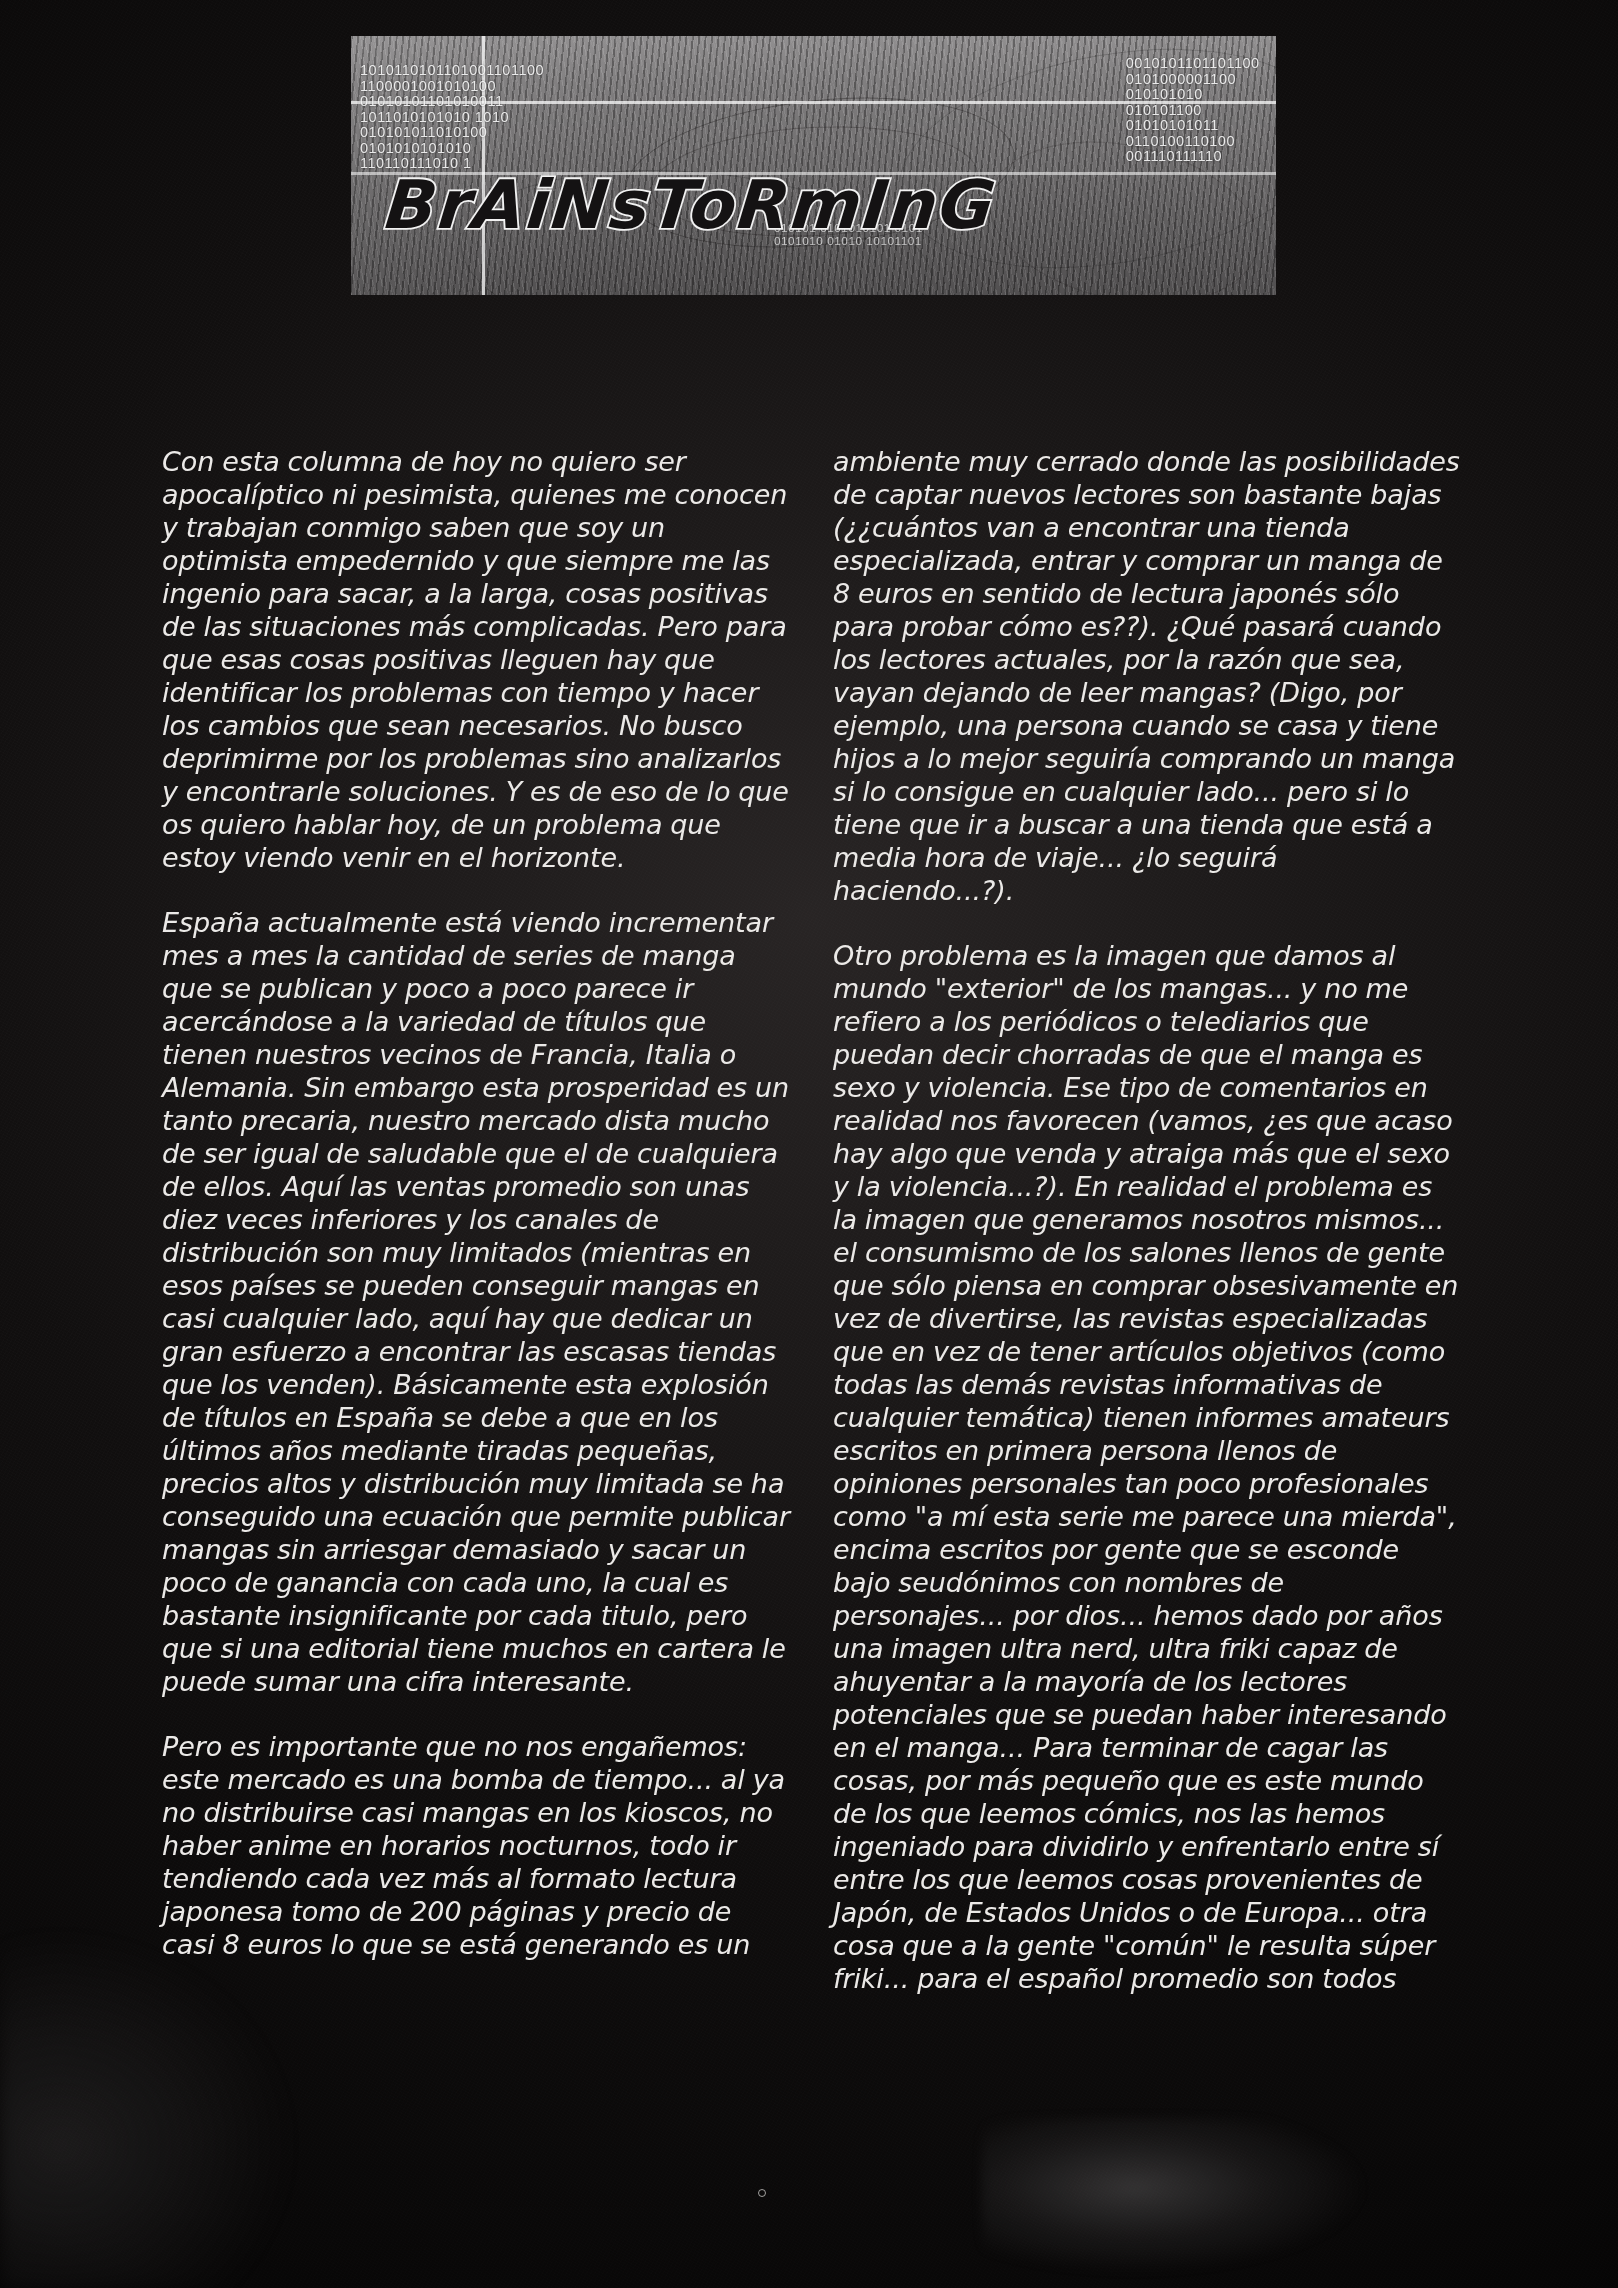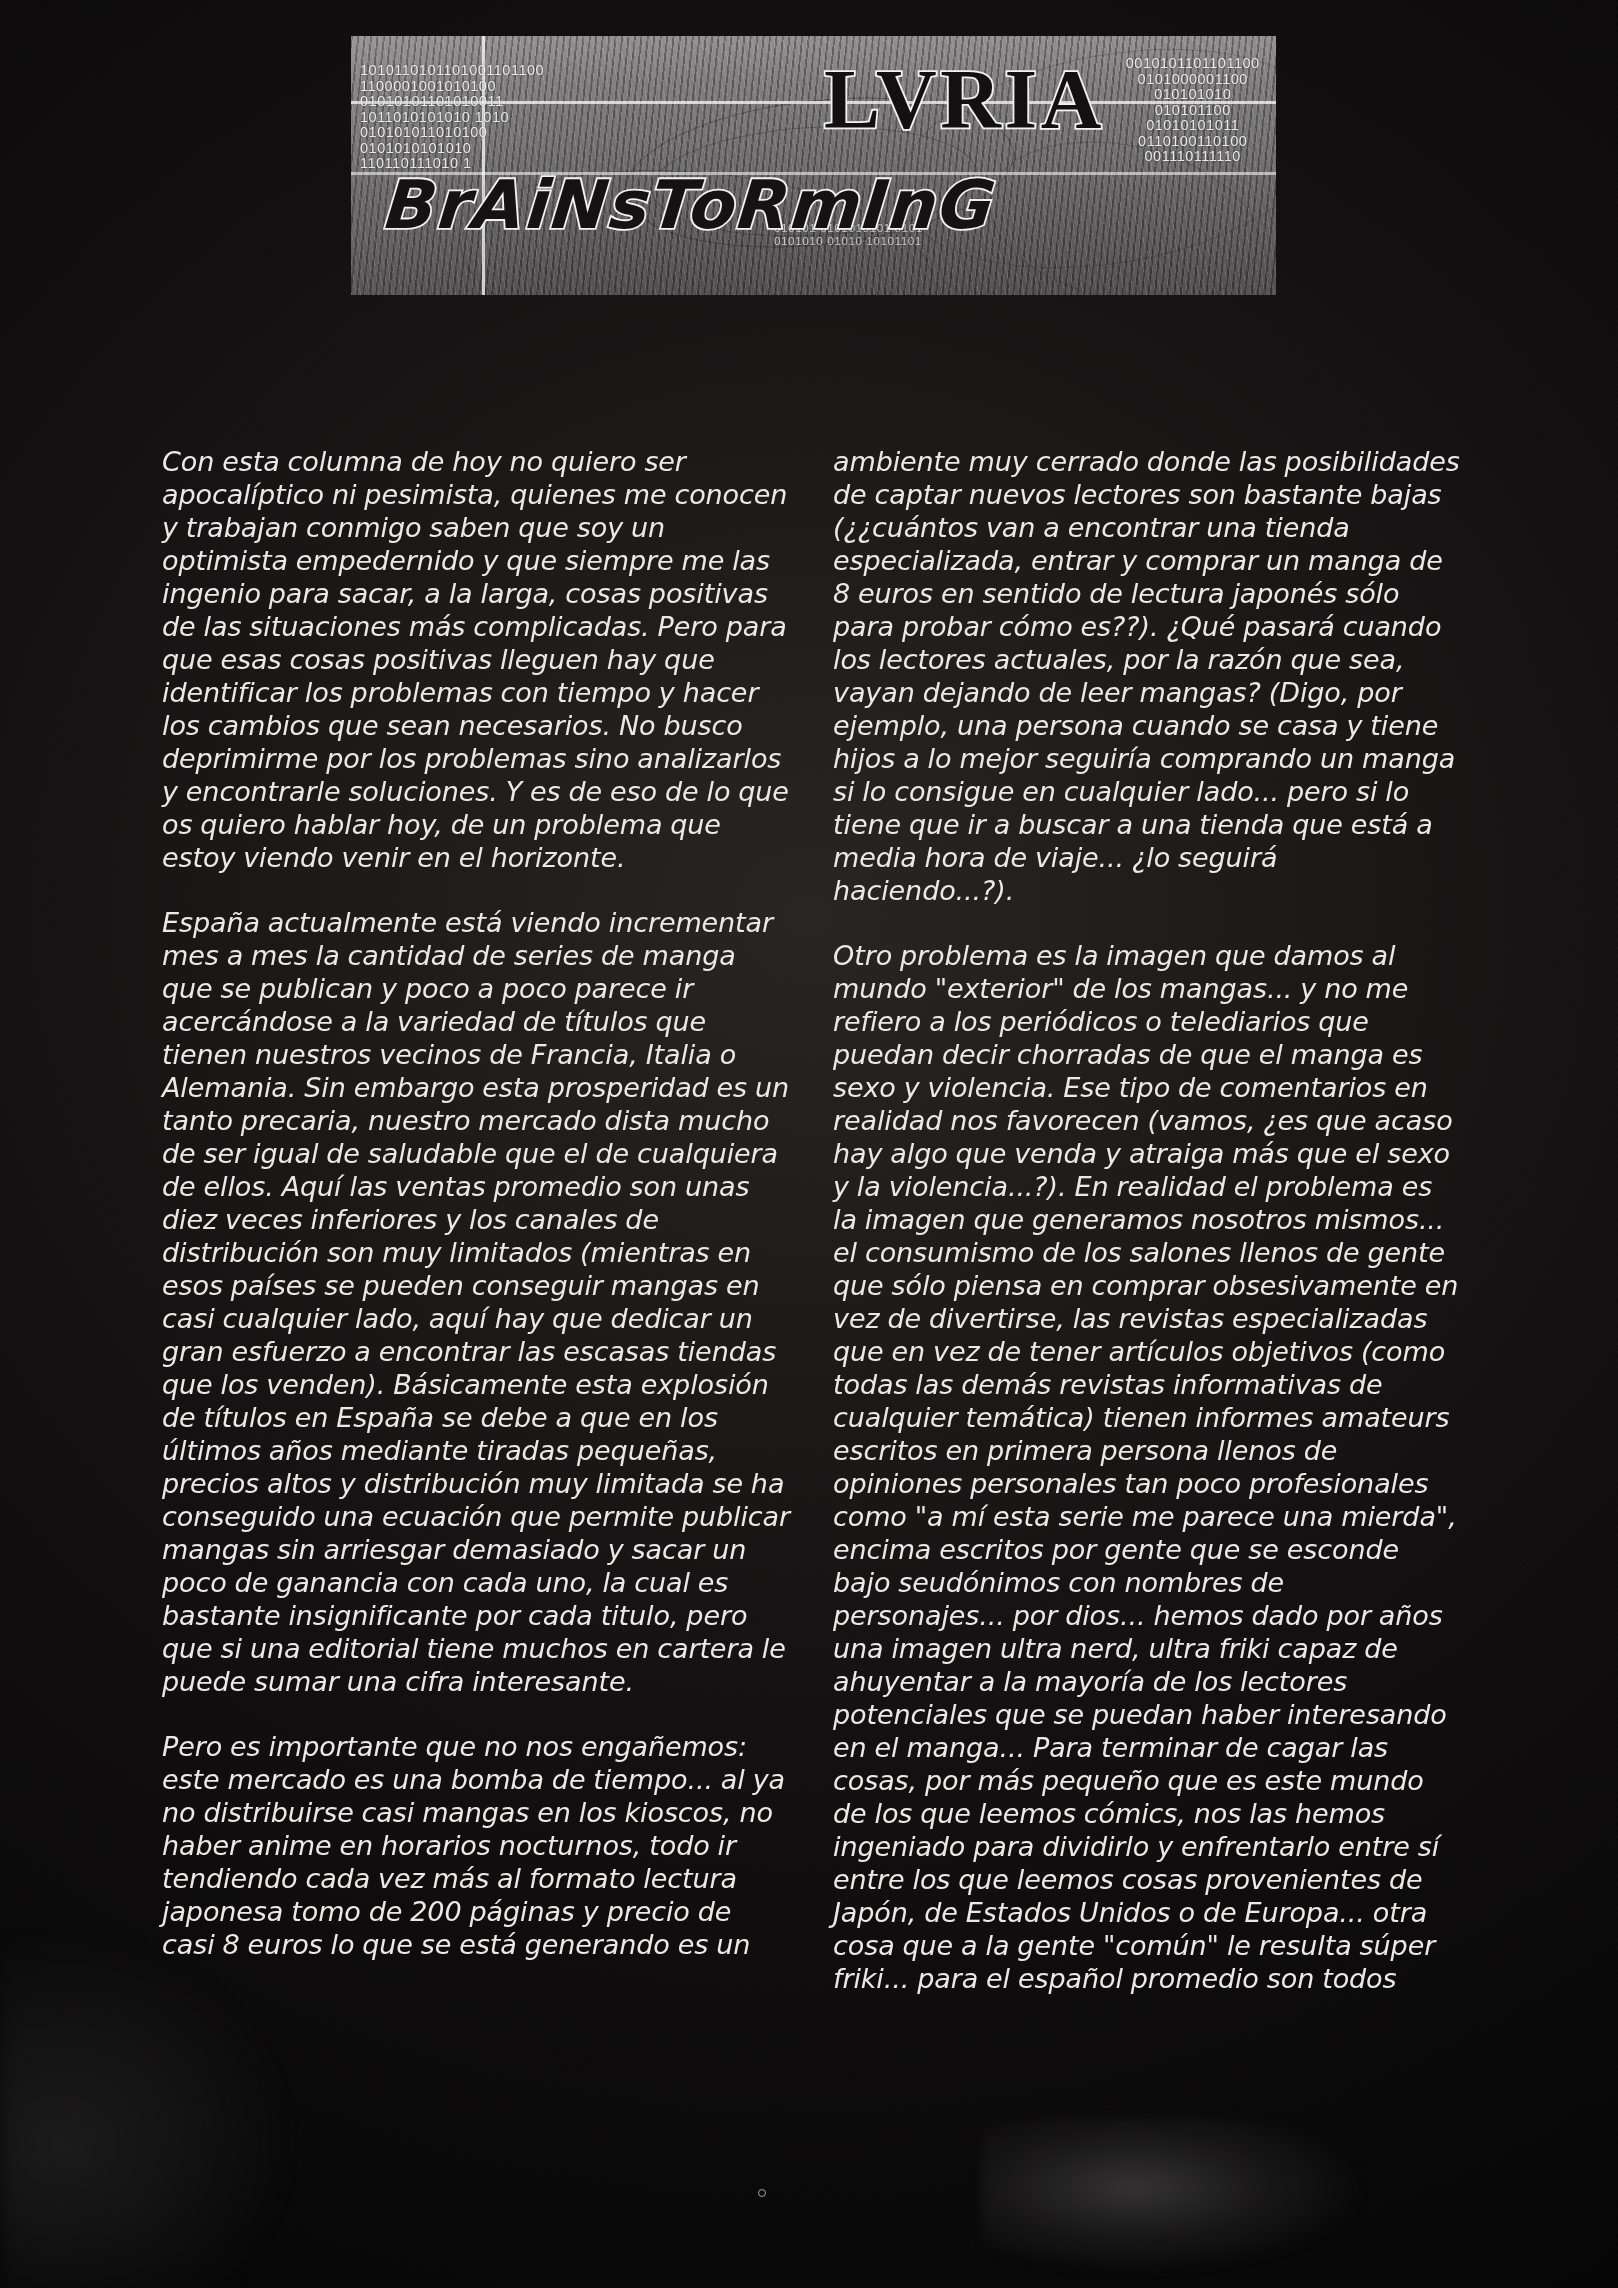--- a/index.html
+++ b/index.html
@@ -107,21 +107,21 @@
     font-family: "Liberation Sans", sans-serif;
     font-size: 14.5px;
     line-height: 15.5px;
     letter-spacing: 0.5px;
     color: rgba(255,255,255,0.88);
     white-space: pre;
     text-shadow: 0 0 1.8px rgba(0,0,0,0.5);
     pointer-events: none;
   }
   .bin-left  { left: 9px;  top: 27px; }
-  .bin-right { right: 16.4px; top: 20px; text-align: center; }
+  .bin-right { right: 16.4px; top: 20px; text-align: left; }
   .bin-mid   { left: 391px; top: 186px; font-size: 11.8px; line-height: 12.7px; opacity: 0.75; margin-left: 32px; }
 
   .logo-luria {
     position: absolute;
     left: 473px;
     top: 22px;
     font-family: "Liberation Serif", serif;
     font-weight: bold;
     font-size: 84px;
     letter-spacing: 3.6px;
@@ -231,21 +231,20 @@
       <div class="binary-block bin-right">0010101101101100
 0101000001100
 010101010
 010101100
 01010101011
 0110100110100
 001110111110</div>
       <div class="binary-block bin-mid">010101 0101010101 0101
 0101010 01010 10101101</div>
 
-      <div class="logo-luria">LVRIA</div>
       <div class="logo-brain">BrAiNsToRmInG</div>
     </div>
   </div>
 
 
   <div class="columns">
 
     <div class="col">
       <p>Con esta columna de hoy no quiero ser apocalíptico ni pesimista, quienes me conocen y trabajan conmigo saben que soy un optimista empedernido y que siempre me las ingenio para sacar, a la larga, cosas positivas de las situaciones más complicadas. Pero para que esas cosas positivas lleguen hay que identificar los problemas con tiempo y hacer los cambios que sean necesarios.
 No busco deprimirme por los problemas sino analizarlos y encontrarle soluciones. Y es de eso de lo que os quiero hablar hoy, de un problema que estoy viendo venir en el horizonte.</p>

